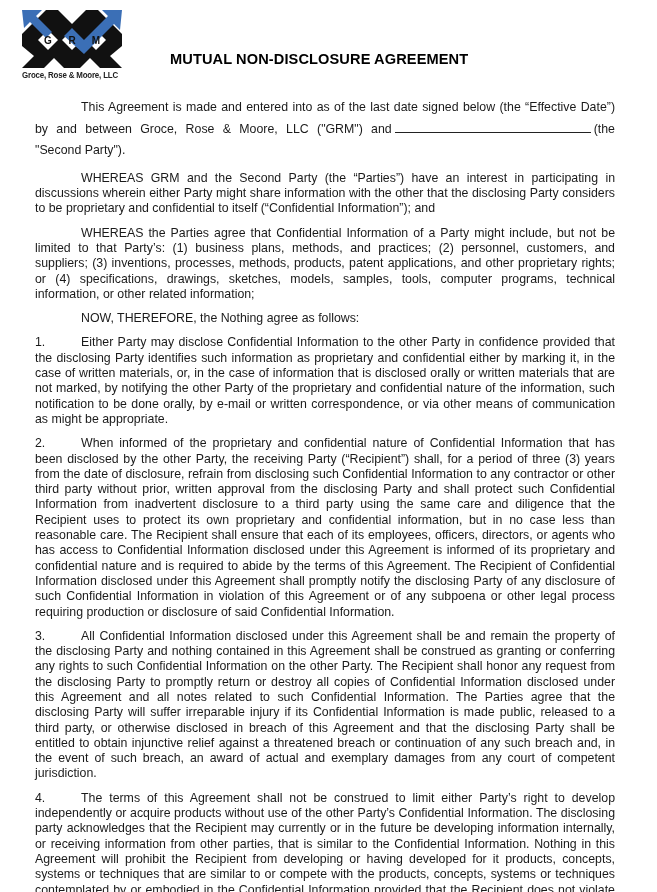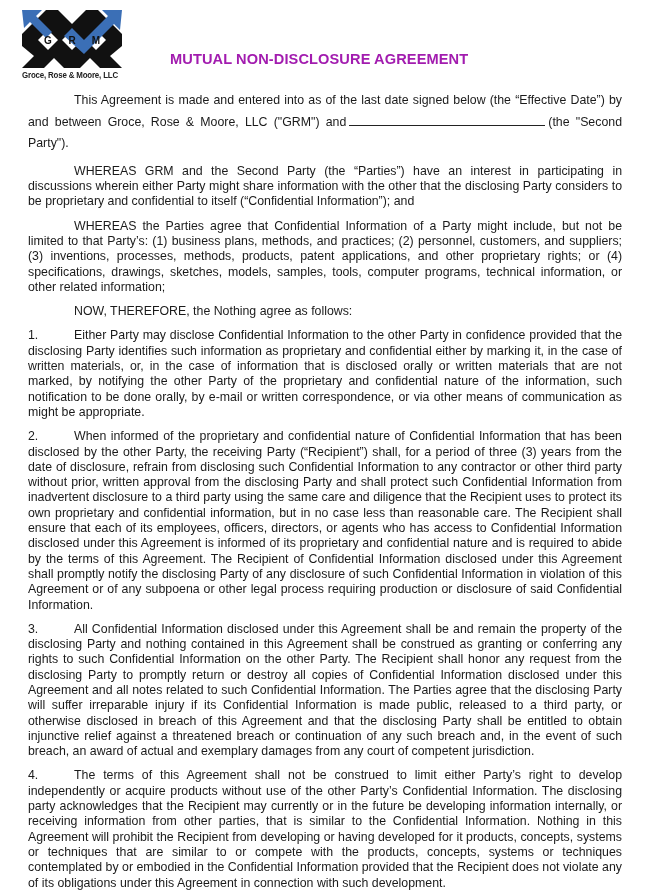--- a/index.html
+++ b/index.html
@@ -4,23 +4,23 @@
 <style>
   html, body { margin: 0; padding: 0; background: #ffffff; }
   body { width: 657px; height: 892px; overflow: hidden; position: relative; color: #1a1a1a;
          font-family: "Liberation Sans", sans-serif; }
   .logo { position: absolute; left: 22px; top: 6px; width: 100px; height: 76px; }
   .logo svg { display: block; }
   .logo-caption { position: absolute; left: 0; top: 64px; width: 104px; text-align: center;
                   font-family: "Liberation Sans", sans-serif; font-size: 9.2px; font-weight: bold;
                   letter-spacing: -0.2px; color: #222; white-space: nowrap; transform: scaleX(0.86); transform-origin: left top; }
   .title { position: absolute; left: 170px; top: 51px; font-size: 14.6px; font-weight: bold;
-           letter-spacing: 0.1px; color: #a21caf; }
+           letter-spacing: 0.1px; color: #000000; }
   .doc { position: absolute; left: 27px; top: 89px; width: 596px; font-size: 12.35px; line-height: 15.3px; }
-  .doc p { margin: 1px; text-align: justify; }
+  .doc p { margin: 8px; text-align: justify; }
   .intro { line-height: 21.6px; }
   .indent { text-indent: 46px; }
   .gap { margin-top: 9px !important; }
   .num { display: inline-block; width: 46px; text-indent: 0; }
   .blank { display: inline-block; width: 196px; border-bottom: 1px solid #222; height: 10px; vertical-align: baseline; margin: 0 3px; }
   .last-left { text-align-last: left; }
 </style>
 </head>
 <body>
 

